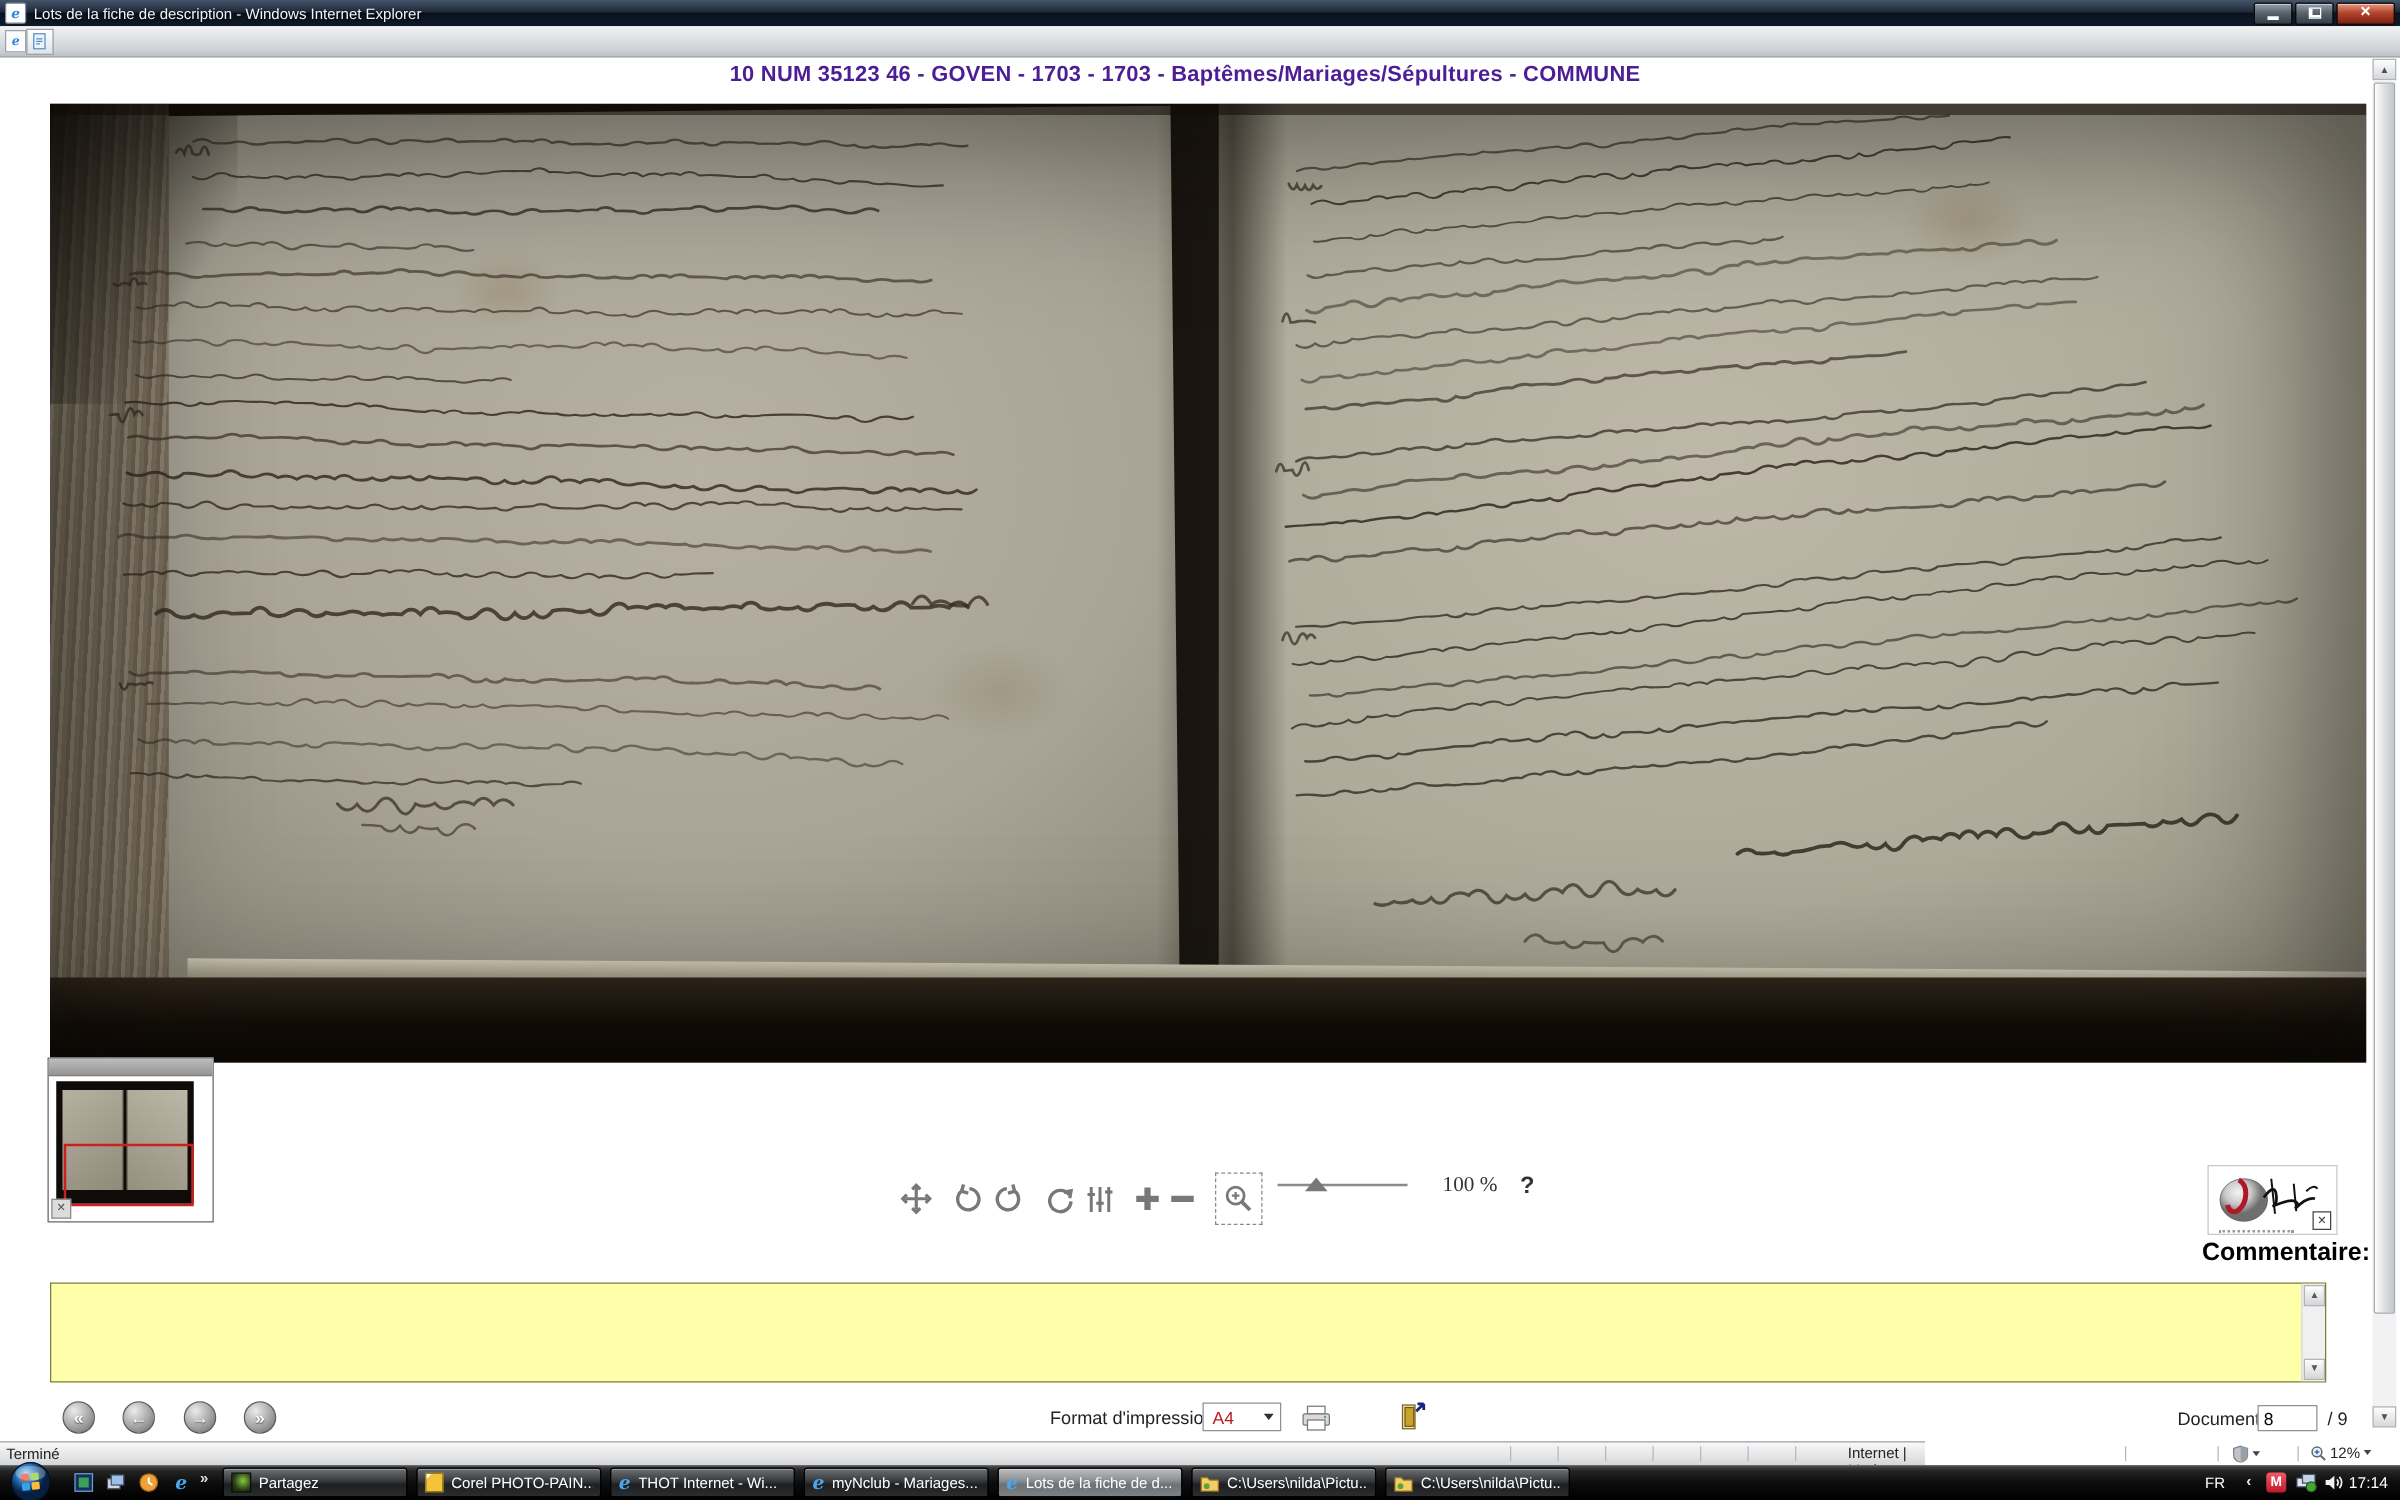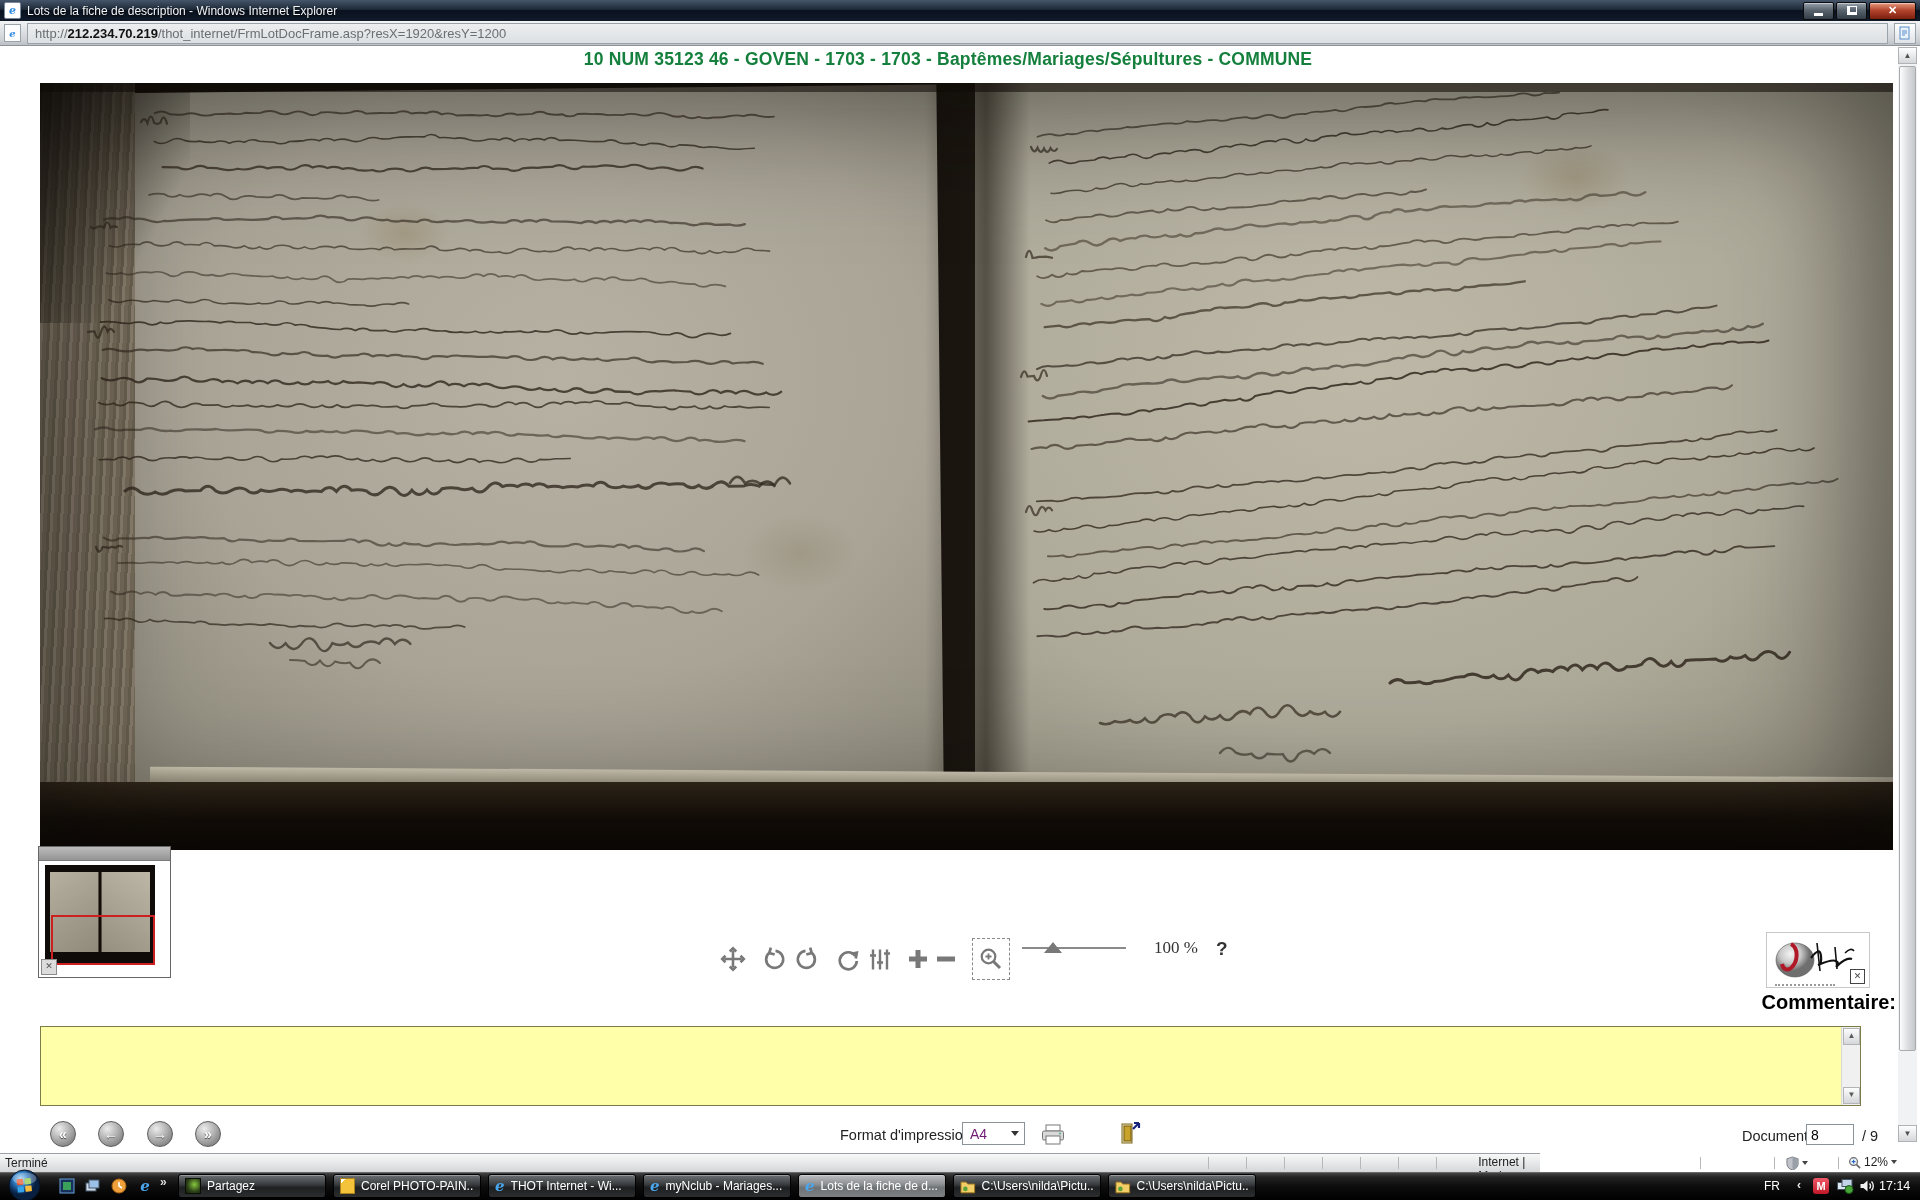--- a/index.html
+++ b/index.html
@@ -31,21 +31,21 @@
     display:flex;align-items:center;justify-content:center;font:italic bold 10px "DejaVu Serif",serif;color:#2e8ae0;}
   .addr-field{flex:1;height:19px;margin:0 6px;background:linear-gradient(#eceef0,#dde0e2);
     border:1px solid #9aa2aa;display:flex;align-items:center;padding:0 7px;font-size:13px;color:#6a6e72;
     white-space:nowrap;overflow:hidden;}
   .addr-host{color:#111;font-weight:bold;}
   .addr-go{width:20px;height:19px;border:1px solid #9aa2aa;background:linear-gradient(#fff,#dfe3e7);
     display:flex;align-items:center;justify-content:center;}
 
   
   .doc-title{position:absolute;left:0;top:49px;width:1896px;text-align:center;
-    font-size:17.5px;font-weight:bold;color:#15803d;letter-spacing:.2px;}
+    font-size:17.5px;font-weight:bold;color:#4c1d95;letter-spacing:.2px;}
 
   
   .ms{position:absolute;left:40px;top:83px;width:1853px;height:767px;background:#18130e;overflow:hidden;}
   .ms-edgeL{position:absolute;left:0;top:0;width:95px;height:100%;
     background:repeating-linear-gradient(93deg,#6b6252 0 3px,#8b8170 3px 6px,#776d5c 6px 10px);}
   .ms-pageL{position:absolute;left:55px;top:6px;width:845px;height:690px;
     background:radial-gradient(ellipse at 55% 42%,#b6b1a2 0%,#a9a496 55%,#8e8a7c 92%);transform:rotate(-.6deg);}
   .ms-pageR{position:absolute;left:935px;top:0;width:918px;height:712px;
     background:radial-gradient(ellipse at 42% 40%,#bdb8a8 0%,#aeaa9a 60%,#928e7e 96%);}
   .ms-gutter{position:absolute;left:885px;top:0;width:105px;height:720px;
@@ -102,21 +102,21 @@
     border:1px solid #b2b4b7;color:#5a5a5a;font-size:8px;line-height:14px;text-align:center;}
   .cbtn.up{top:1px;} .cbtn.down{bottom:1px;}
 
   
   .navbtn{position:absolute;top:1121px;width:26px;height:26px;border-radius:50%;
     background:radial-gradient(circle at 35% 28%,#ececec,#a8a8a8 52%,#6e6e6e 95%);
     border:1px solid #5c5c5c;color:#fff;font-weight:bold;font-size:14px;line-height:25px;text-align:center;
     text-shadow:0 1px 1px #444;cursor:pointer;box-sizing:border-box;}
   .fmt-label{position:absolute;left:840px;top:1127px;font-size:14.5px;color:#222;}
   .fmt-select{position:absolute;left:962px;top:1122px;width:63px;height:23px;background:#fff;
-    border:1px solid #8a929a;box-sizing:border-box;font-size:14px;color:#701a75;
+    border:1px solid #8a929a;box-sizing:border-box;font-size:14px;color:#b91c1c;
     display:flex;align-items:center;padding-left:7px;cursor:pointer;}
   .fmt-select .dd{margin-left:auto;margin-right:5px;width:0;height:0;
     border-left:4px solid transparent;border-right:4px solid transparent;border-top:5px solid #333;}
   .printer{position:absolute;left:1040px;top:1123px;cursor:pointer;}
   .exit{position:absolute;left:1118px;top:1120px;cursor:pointer;}
   .doc-label{position:absolute;left:1742px;top:1128px;font-size:14.5px;color:#222;}
   .doc-input{position:absolute;left:1806px;top:1124px;width:48px;height:21px;border:1px solid #8a929a;
     font-size:14px;padding:0 4px;box-sizing:border-box;font-family:"Liberation Sans",sans-serif;}
   .doc-total{position:absolute;left:1862px;top:1128px;font-size:14.5px;color:#222;}
 
@@ -179,25 +179,20 @@
         <div class="glyph-rest"></div>
       </div>
     <div class="tb-btn close">
         <span class="glyph-x">✕</span>
       </div>
   </div>
 </div>
 
 <div class="addressbar">
   <div class="addr-pageicon">e</div>
-  <div class="addr-field">
-    <span>http://</span>
-      <span class="addr-host">212.234.70.219</span>
-      <span>/thot_internet/FrmLotDocFrame.asp?resX=1920&amp;resY=1200</span>
-  </div>
   <div class="addr-go">
     <svg width="14" height="14" viewBox="0 0 14 14">
       <rect x="2" y="1" width="9" height="12" fill="#eaf2fa" stroke="#5a8ec8"></rect>
       <path d="M4 5h5M4 7h5M4 9h3" stroke="#5a8ec8" stroke-width="1" fill="none"></path>
     </svg>
   </div>
 </div>
 
 <div class="doc-title">10 NUM 35123 46 - GOVEN - 1703 - 1703 - Baptêmes/Mariages/Sépultures - COMMUNE</div>
 

